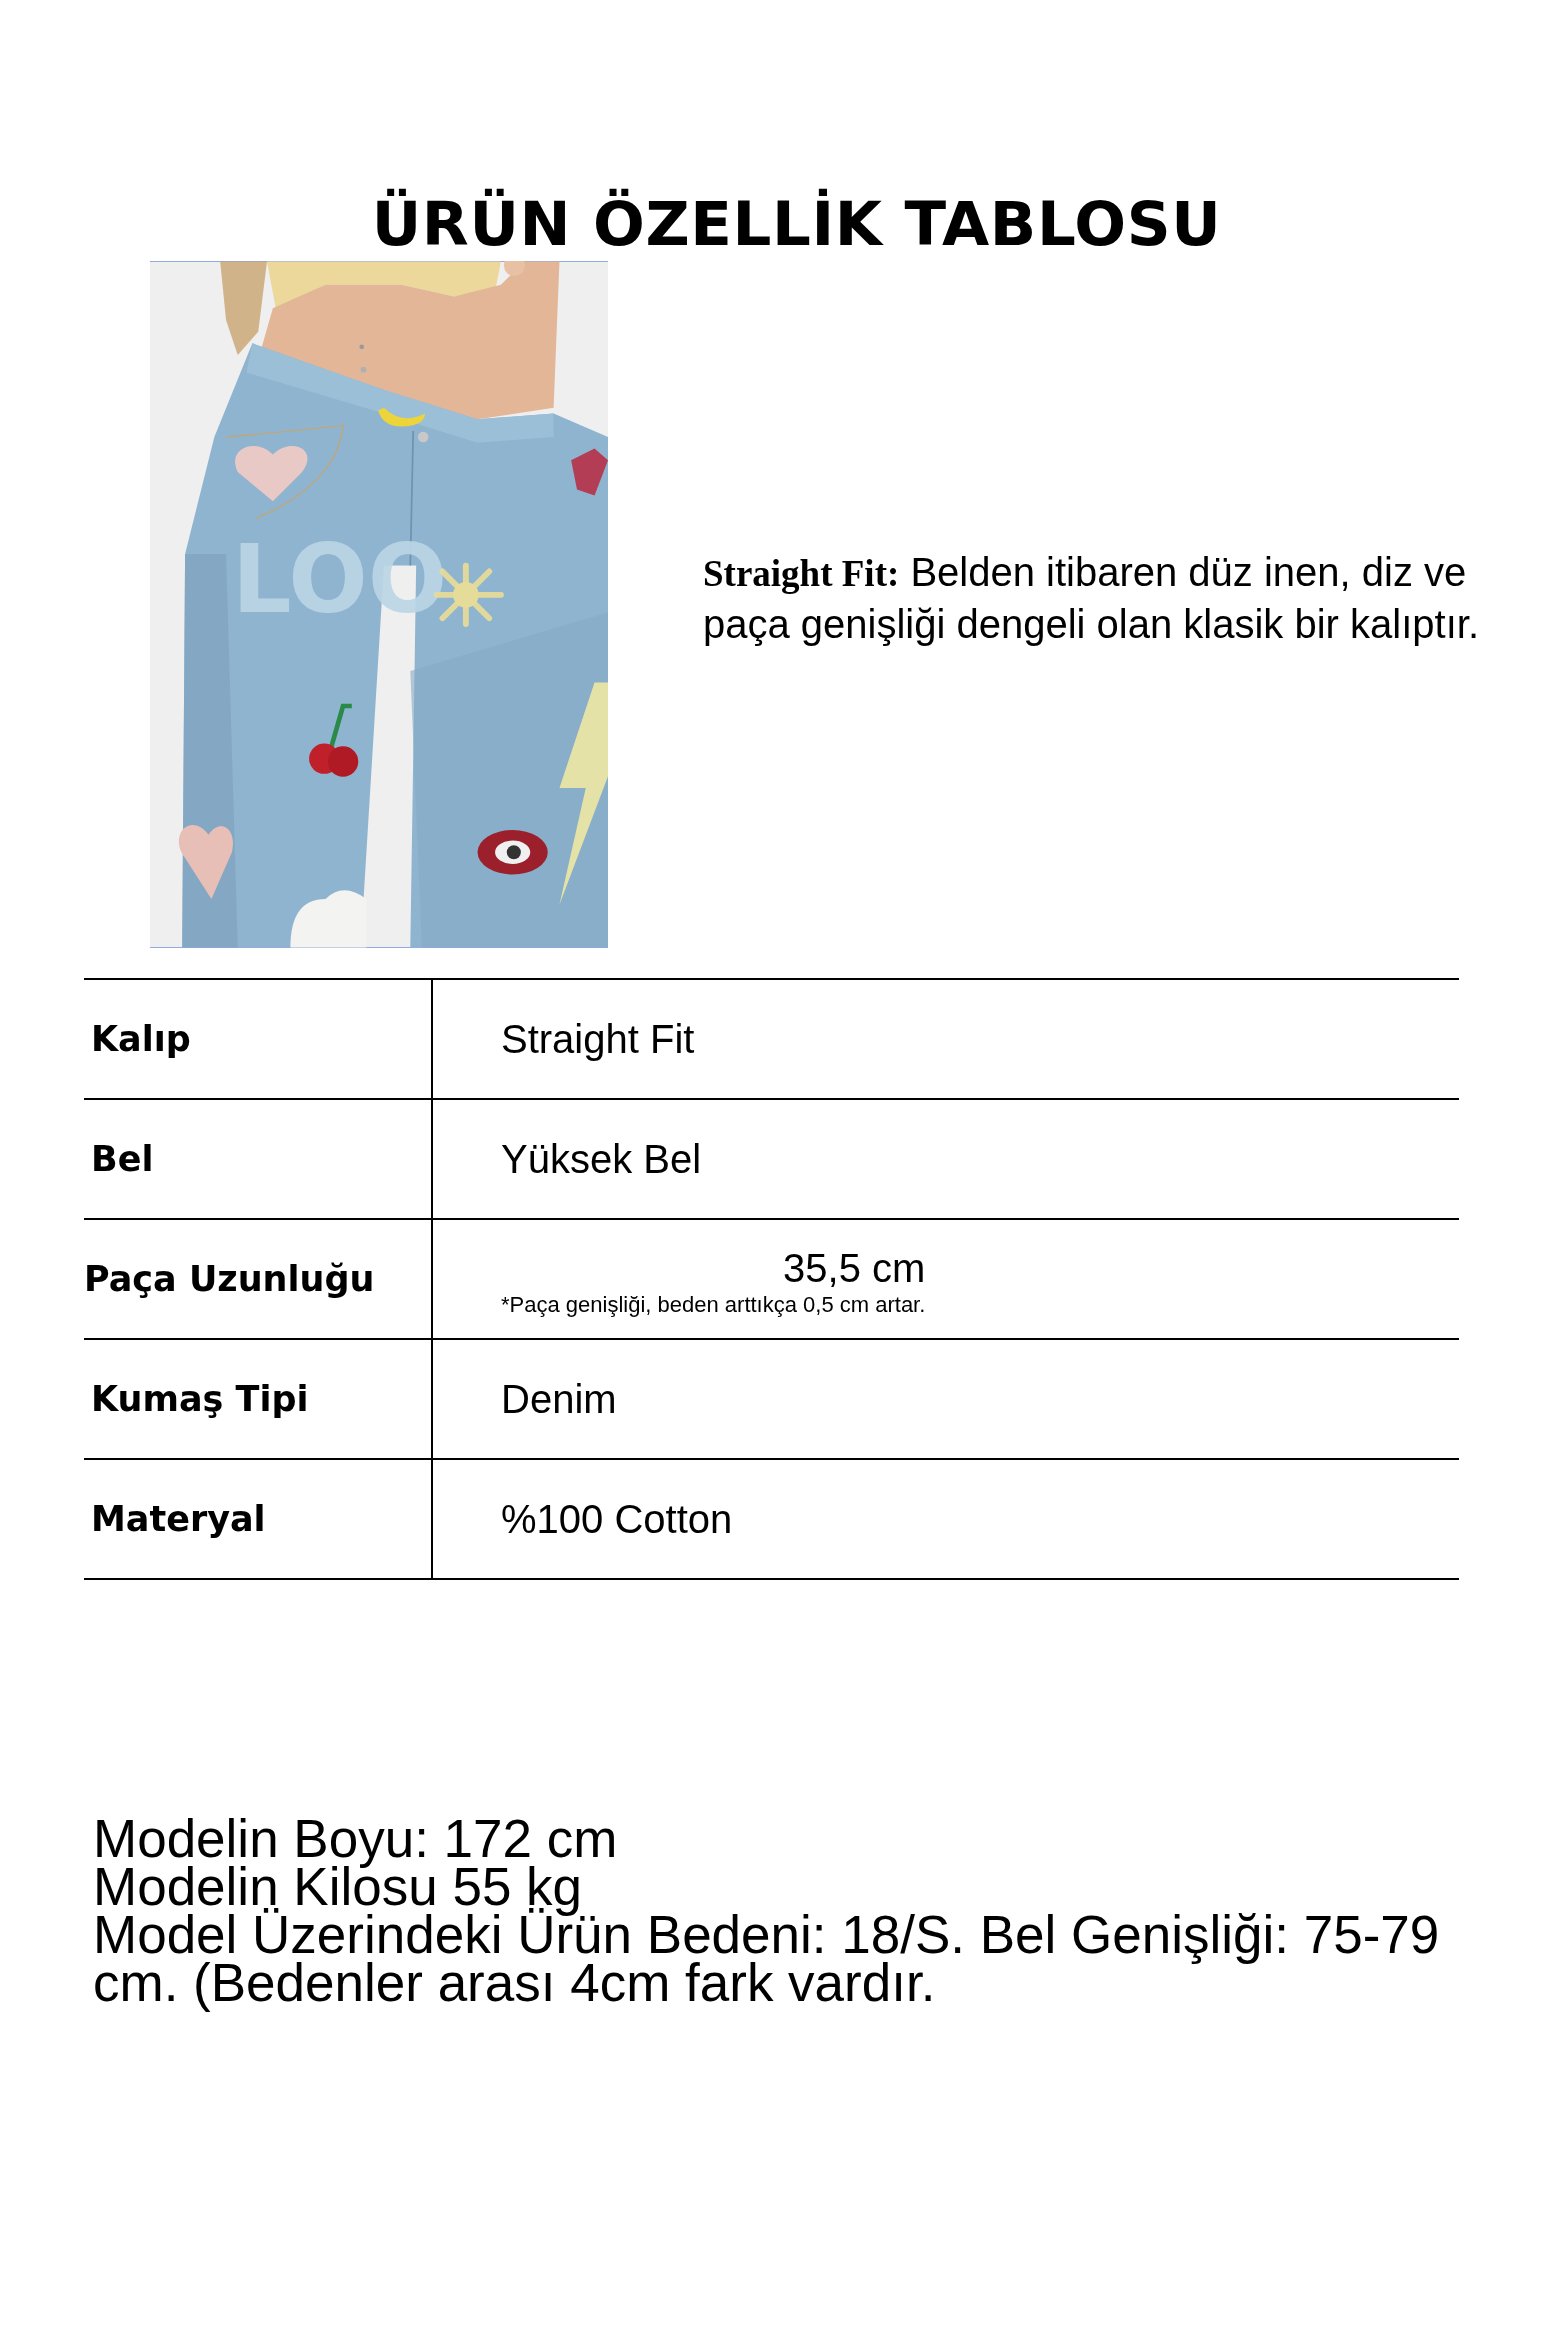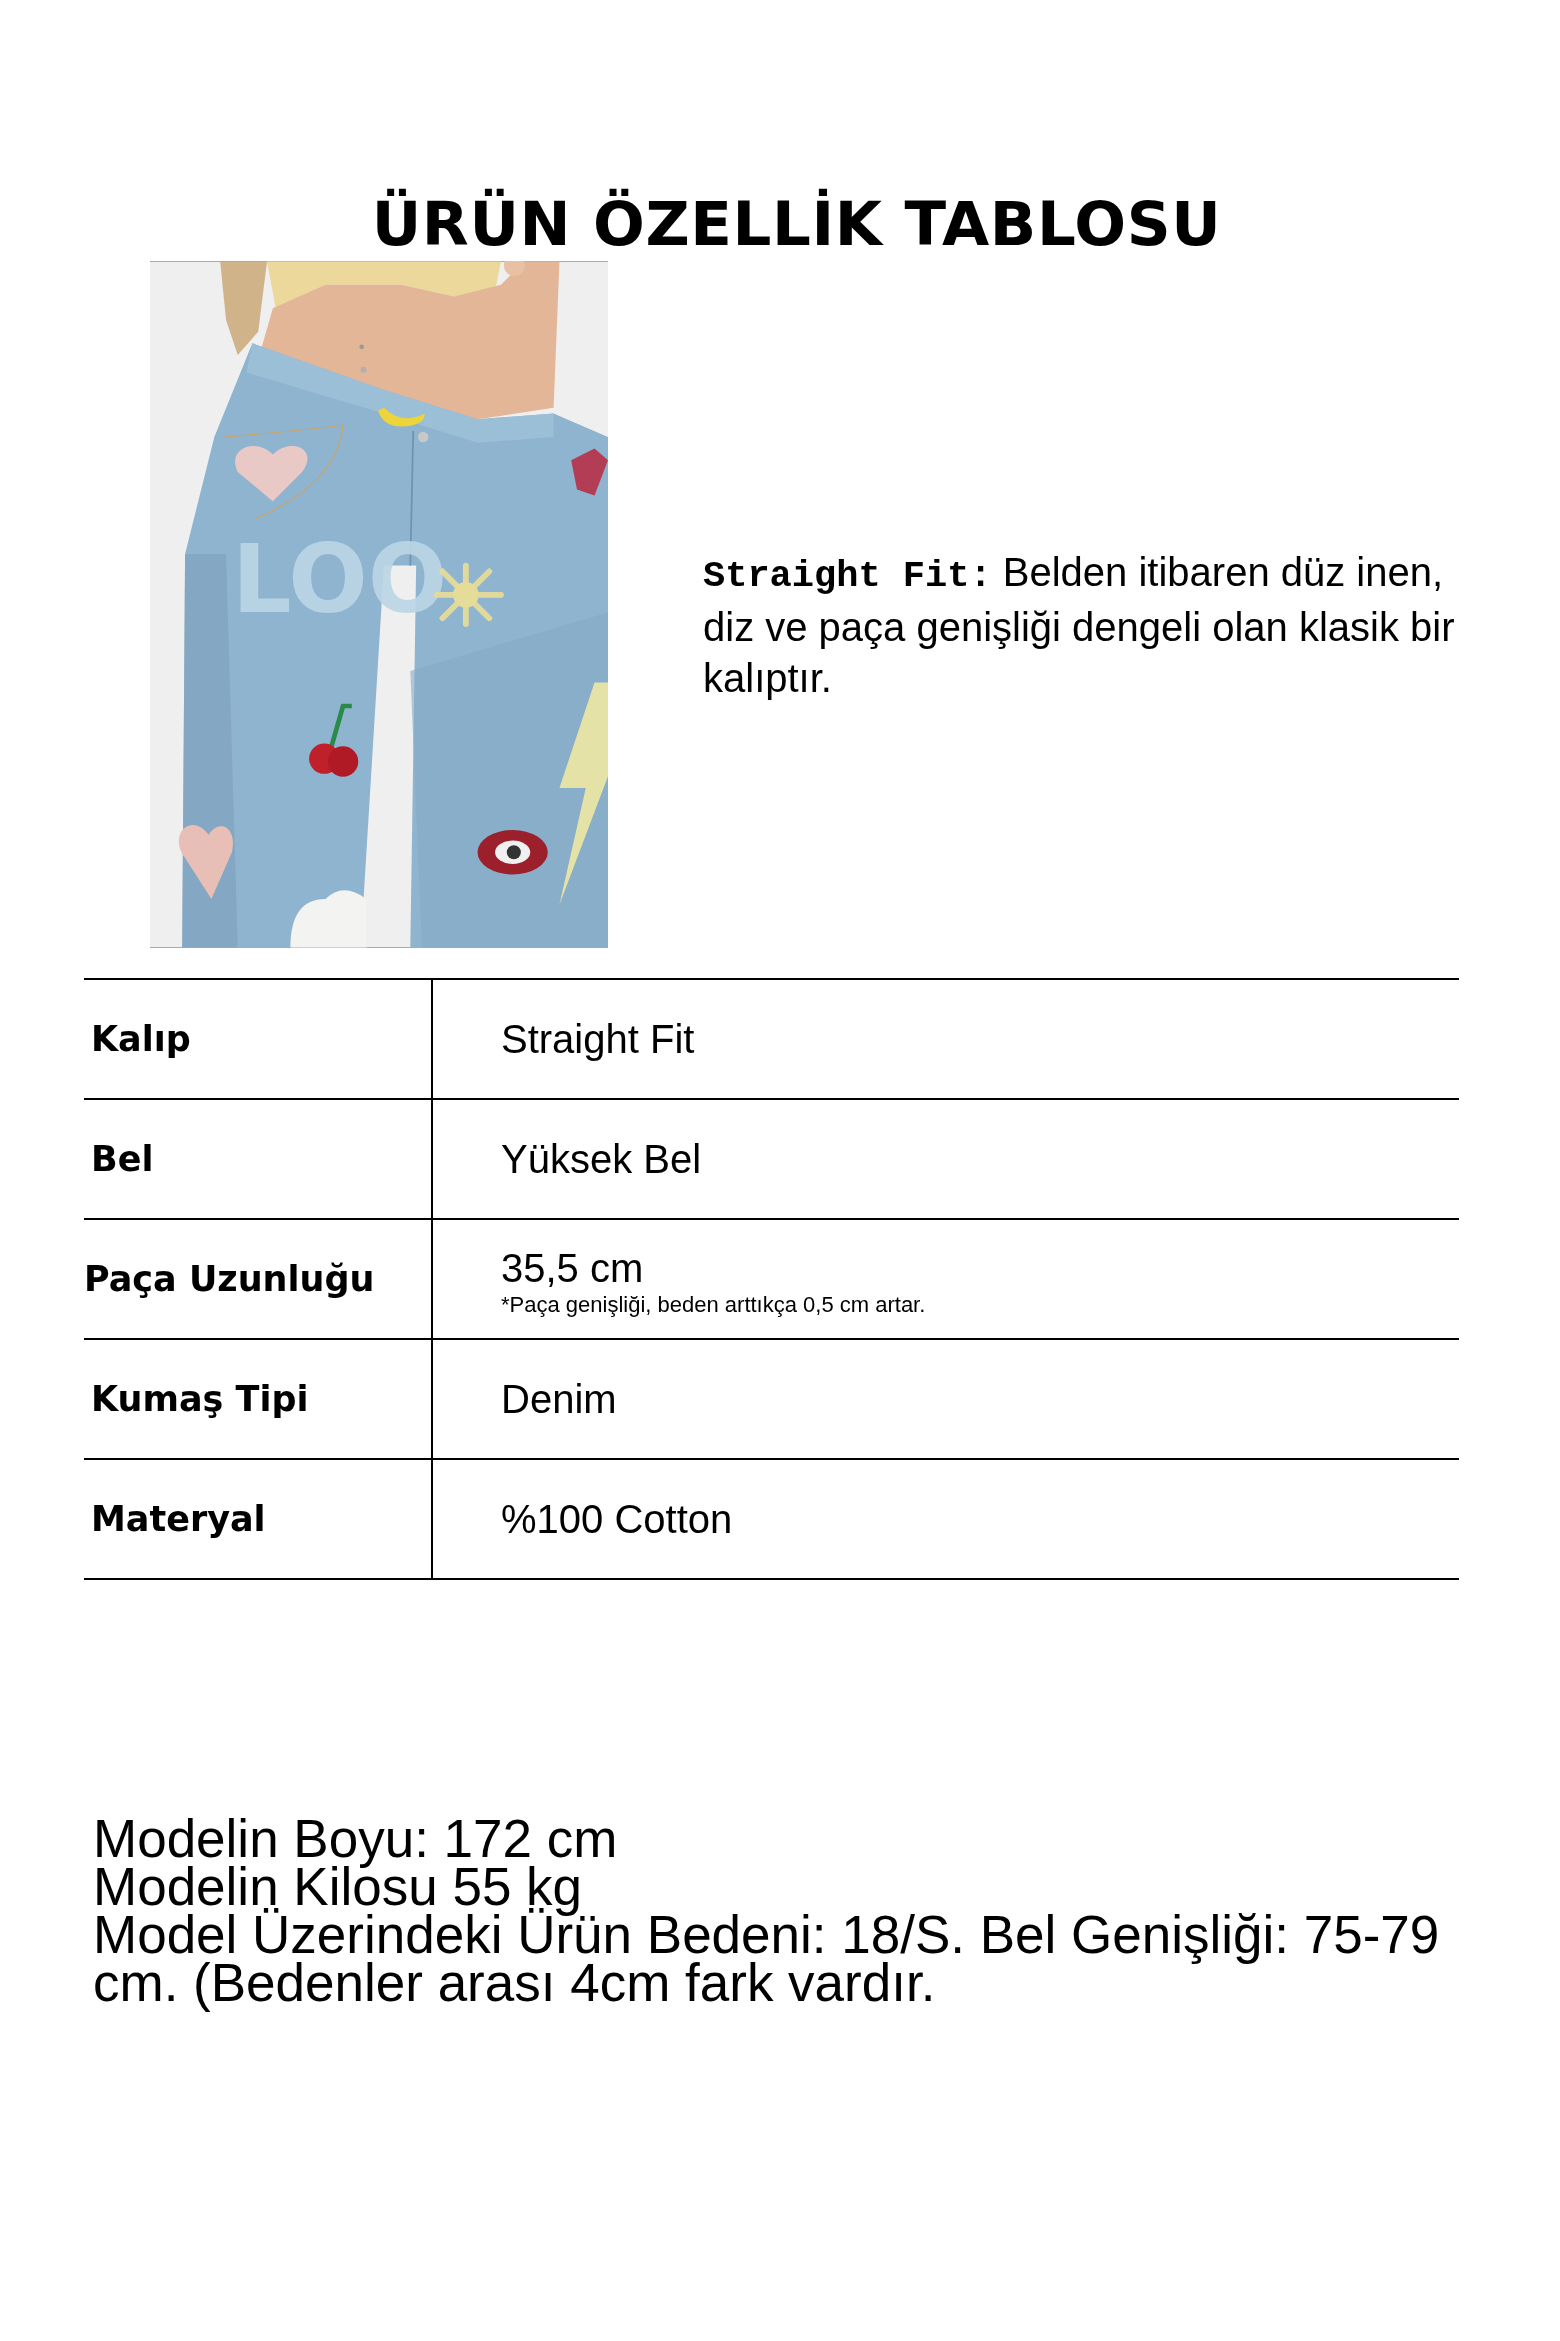--- a/index.html
+++ b/index.html
@@ -46,34 +46,35 @@
     position: absolute;
     left: 703px;
     top: 547px;
     width: 779px;
     font-family: "Liberation Sans", sans-serif;
     font-size: 40px;
     line-height: 51px;
     margin: 0;
   }
   .fit-description .term {
-    font-family: Liberation Mono, monospace;
+    font-family: Liberation Serif, serif;
     font-weight: bold;
     font-size: 37px;
   }
   .spec-table {
     position: absolute;
     left: 84px;
     top: 978px;
     width: 1375px;
   }
   .spec-row {
     position: relative;
     height: 118px;
     border-top: 2.9px solid #000;
+    text-align: right;
   }
   .spec-row.last {
     border-bottom: 2.9px solid #000;
   }
   .spec-divider {
     position: absolute;
     left: 347px;
     top: 0;
     bottom: 0;
     width: 1.8px;

